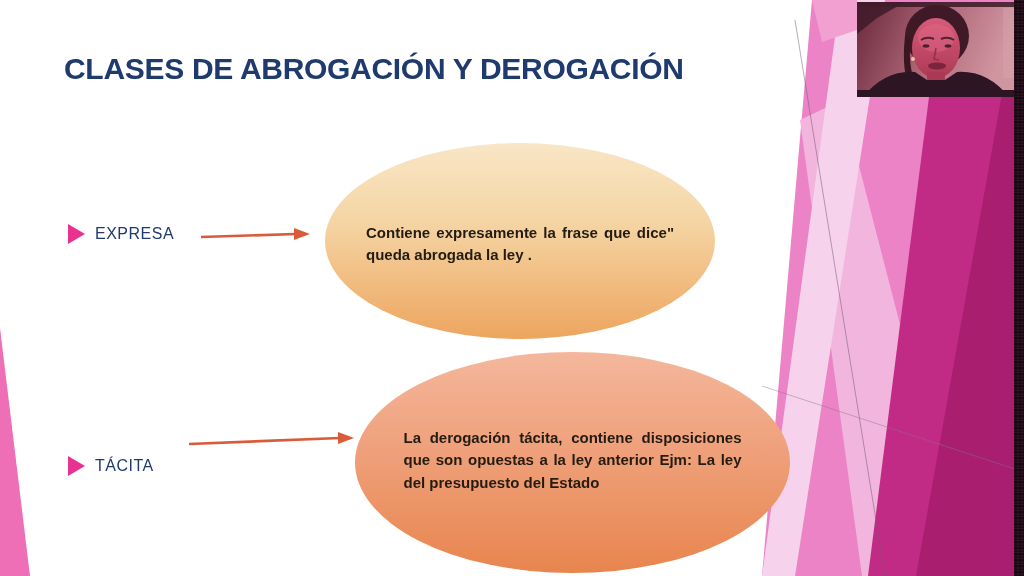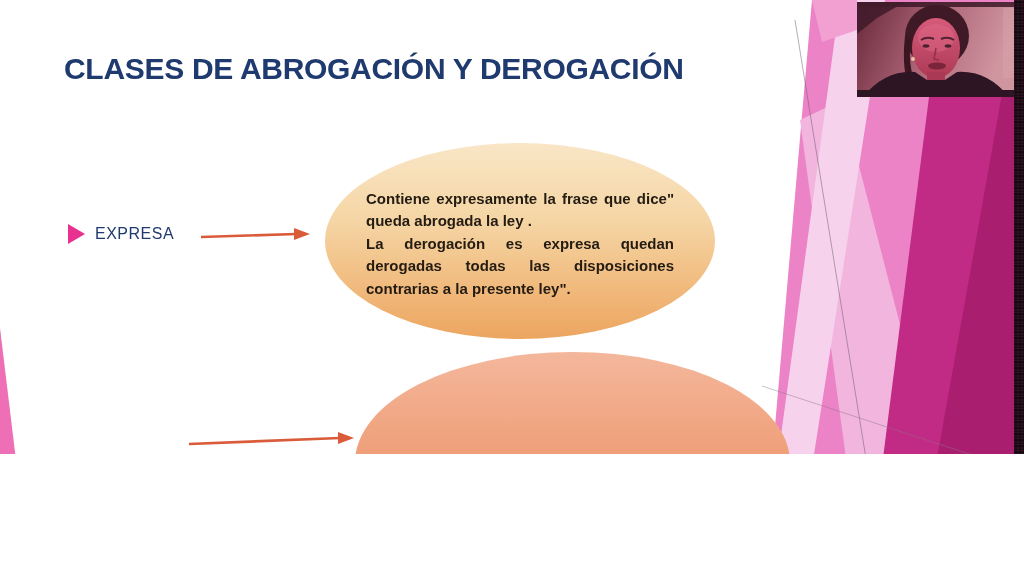--- a/index.html
+++ b/index.html
@@ -1,17 +1,17 @@
 <!DOCTYPE html>
 <html><head>
 <meta charset="utf-8">
 <style>
   html,body{margin:0;padding:0;background:#fff;}
   .stage{
-    position:relative;width:1024px;height:454px;overflow:hidden;
+    position:relative;width:1024px;height:576px;overflow:hidden;
     background:#ffffff;
     font-family:"Liberation Sans","DejaVu Sans",sans-serif;
   }
   
   .bg-svg{position:absolute;inset:0;z-index:0;}
   .noise-strip{
     position:absolute;right:0;top:0;width:10px;height:576px;z-index:3;
     background:
       repeating-linear-gradient(0deg,#1c0d16 0px,#3c2130 2px,#140a10 4px,#4a2a3a 6px),
       repeating-linear-gradient(90deg,rgba(120,40,90,.5) 0px,rgba(20,10,20,.6) 2px,rgba(90,60,100,.4) 4px);
@@ -102,26 +102,26 @@
     <span class="item-label">TÁCITA</span>
   </div>
   <svg class="arrow-svg arrow-2" width="172" height="24" viewBox="0 0 172 24">
     <line x1="3" y1="16" x2="154" y2="10" stroke="#d95b3a" stroke-width="2.6"></line>
     <polygon points="152,4 168,10 152,16" fill="#d95b3a"></polygon>
   </svg>
 
   <div class="bubble bubble-expresa">
     <div class="bubble-text">
       <p>Contiene expresamente la frase que dice" queda abrogada la ley .</p>
-      <p>La derogación es expresa quedan derogadas todas las disposiciones contrarias a la presente ley".</p>
     </div>
   </div>
 
   <div class="bubble bubble-tacita">
     <div class="bubble-text">
+      <p>La derogación tácita, contiene disposiciones que son opuestas a la ley anterior Ejm: La ley del presupuesto del Estado</p>
     </div>
   </div>
 
   <div class="webcam">
     <svg width="158" height="95" viewBox="0 0 158 95">
       <defs>
         <linearGradient id="wcWall" x1="0" y1="0" x2="1" y2="0.25">
           <stop offset="0" stop-color="#5a2635"></stop>
           <stop offset="0.55" stop-color="#a96f7c"></stop>
           <stop offset="1" stop-color="#cfa3a8"></stop>

